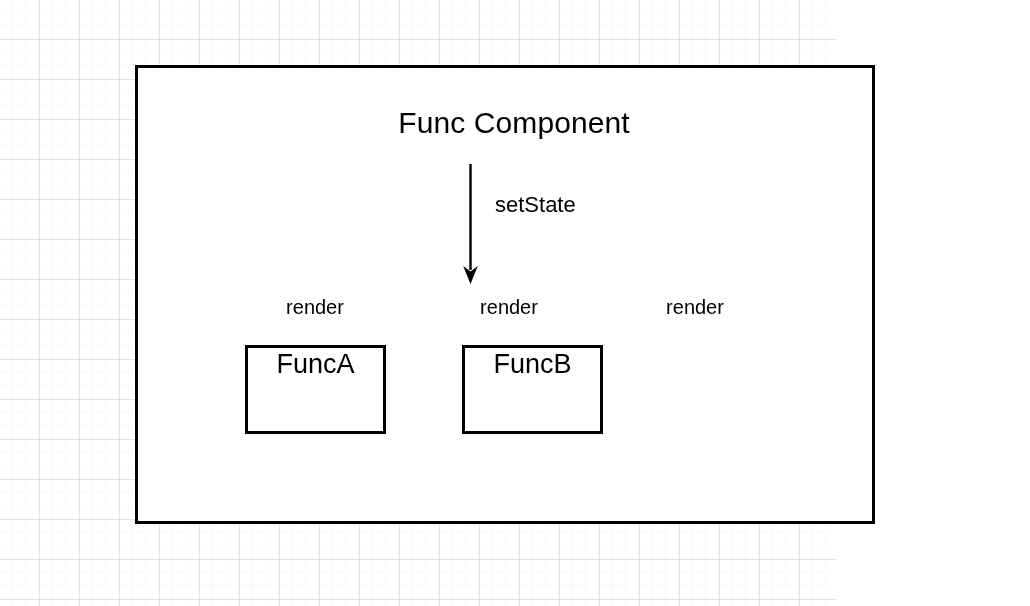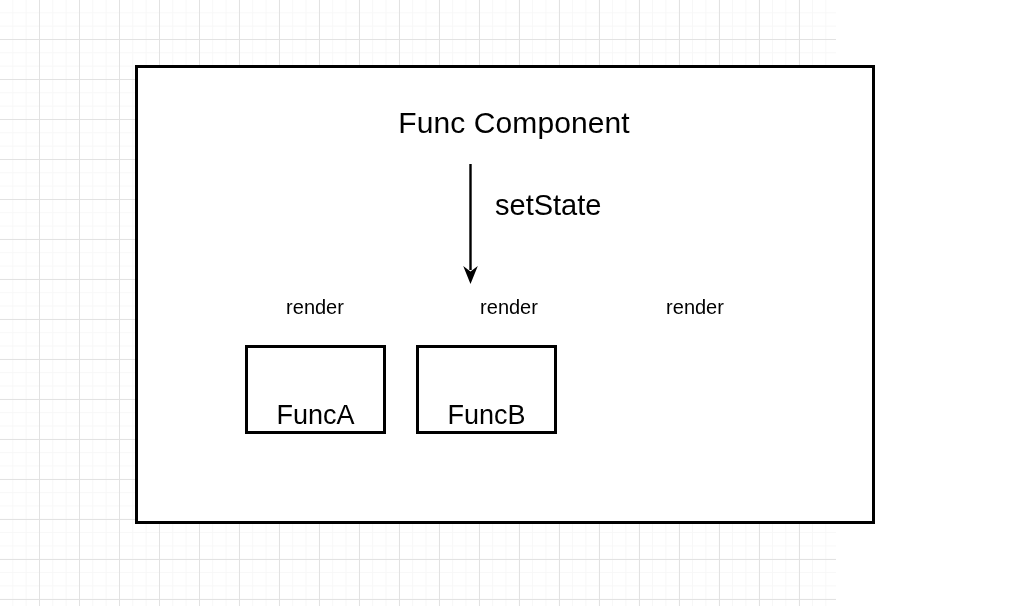--- a/index.html
+++ b/index.html
@@ -69,21 +69,21 @@
     top: 160px;
     width: 34px;
     height: 130px;
   }
 
   
   #setstate-label {
     position: absolute;
     left: 495px;
     top: 189px;
-    font-size: 29px;
+    font-size: 22px;
     line-height: 32px;
     color: #000000;
     white-space: nowrap;
     text-align: right;
   }
 
   
   .render-label {
     position: absolute;
     top: 291px;
@@ -100,31 +100,31 @@
   
   .func-box {
     position: absolute;
     top: 345px;
     width: 141px;
     height: 89px;
     box-sizing: border-box;
     border: 3px solid #000000;
     background: #ffffff;
     display: flex;
-    align-items: flex-end;
+    align-items: flex-start;
     justify-content: center;
   }
   .func-box-label {
     font-size: 27px;
     line-height: 32px;
     color: #000000;
     white-space: nowrap;
   }
   #box-a { left: 245px; }
-  #box-b { left: 416px; }
+  #box-b { left: 462px; }
   #box-c { left: 634px; }
 </style>
 </head>
 <body>
 
 <div id="canvas">
 
   <div id="outer-box"></div>
 
   <div id="title"><span id="title-inner">Func Component</span></div>

